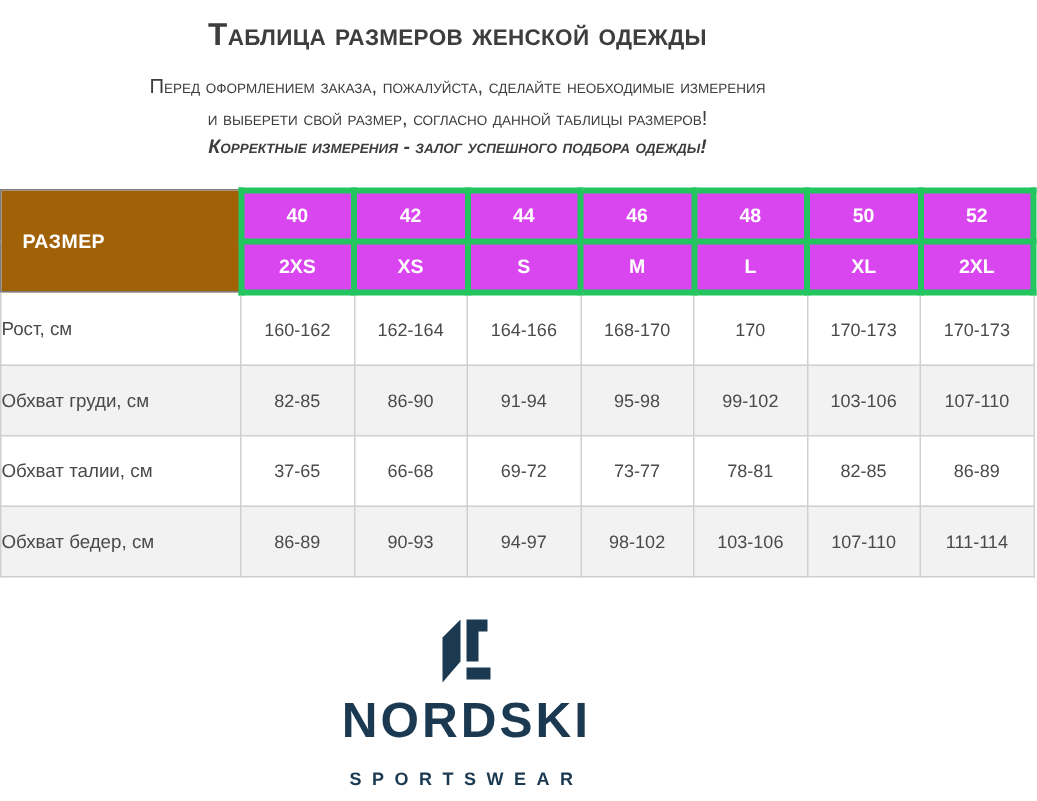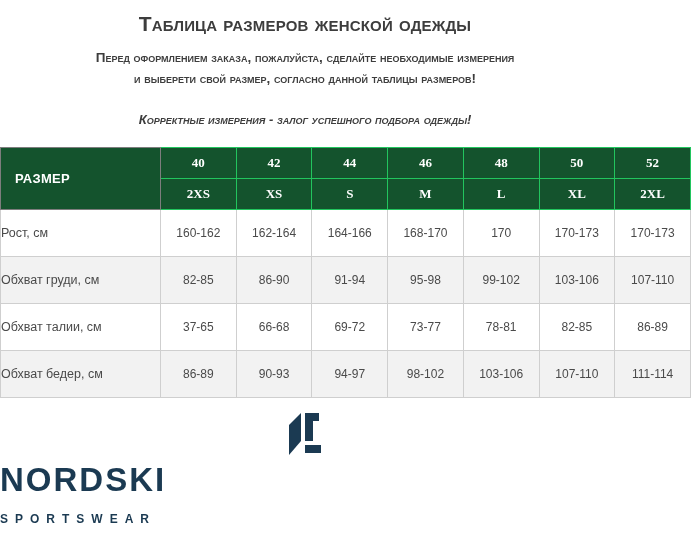--- a/index.html
+++ b/index.html
@@ -26,83 +26,82 @@
     font-size: 21px;
     font-weight: bold;
     letter-spacing: 0.2px;
     color: #3d3d3d;
     padding-top: 12px;
     font-variant: small-caps;
   }
   .subtitle {
     text-align: center;
     font-size: 13.5px;
-    font-weight: bold;
+    font-weight: normal;
     color: #3d3d3d;
     line-height: 1.55;
     margin-top: 12px;
     padding: 0 26px;
     font-variant: small-caps;
   }
   .note {
     text-align: center;
     font-size: 13px;
     font-weight: bold;
     font-style: italic;
     color: #3d3d3d;
-    margin-top: 22px;
     font-variant: small-caps;
   }
   table {
     border-collapse: collapse;
     width: 691px;
     margin-top: 20px;
     table-layout: fixed;
   }
   td, th {
     border: 1px solid #cfcfcf;
     font-size: 12px;
     font-weight: normal;
     color: #4a4a4a;
     text-align: center;
     height: 30px;
     padding: 0;
   }
   .hdr-cell {
-    background: #14532d;
+    background: #d946ef;
     color: #ffffff;
     font-weight: bold;
     font-size: 13px;
-    border: 1px solid #22c55e;
-    font-family: Liberation Serif, serif;
+    border: 4px solid #22c55e;
   }
   .hdr-label {
-    background: #14532d;
+    background: #a16207;
     color: #ffffff;
     font-weight: bold;
     font-size: 13px;
     text-align: left;
     padding-left: 14px;
     border: 1px solid #7d7d7d;
     letter-spacing: 0.3px;
   }
   .row-label {
     text-align: left;
     font-size: 12.5px;
     color: #4a4a4a;
   }
   tbody tr.odd td { background: #ffffff; }
   tbody tr.even td { background: #f2f2f2; }
   tbody td { height: 46px; }
   .col-first { width: 160px; }
   .logo-wrap {
     position: absolute;
-    left: 0;
+    left: 12px;
     right: 0;
     bottom: 8px;
+    text-align: center;
   }
   .logo-mark {
     display: block;
     margin: 0 auto 6px auto;
   }
   .logo-word {
     font-size: 33px;
     font-weight: bold;
     letter-spacing: 2px;
     color: #1b3a52;

